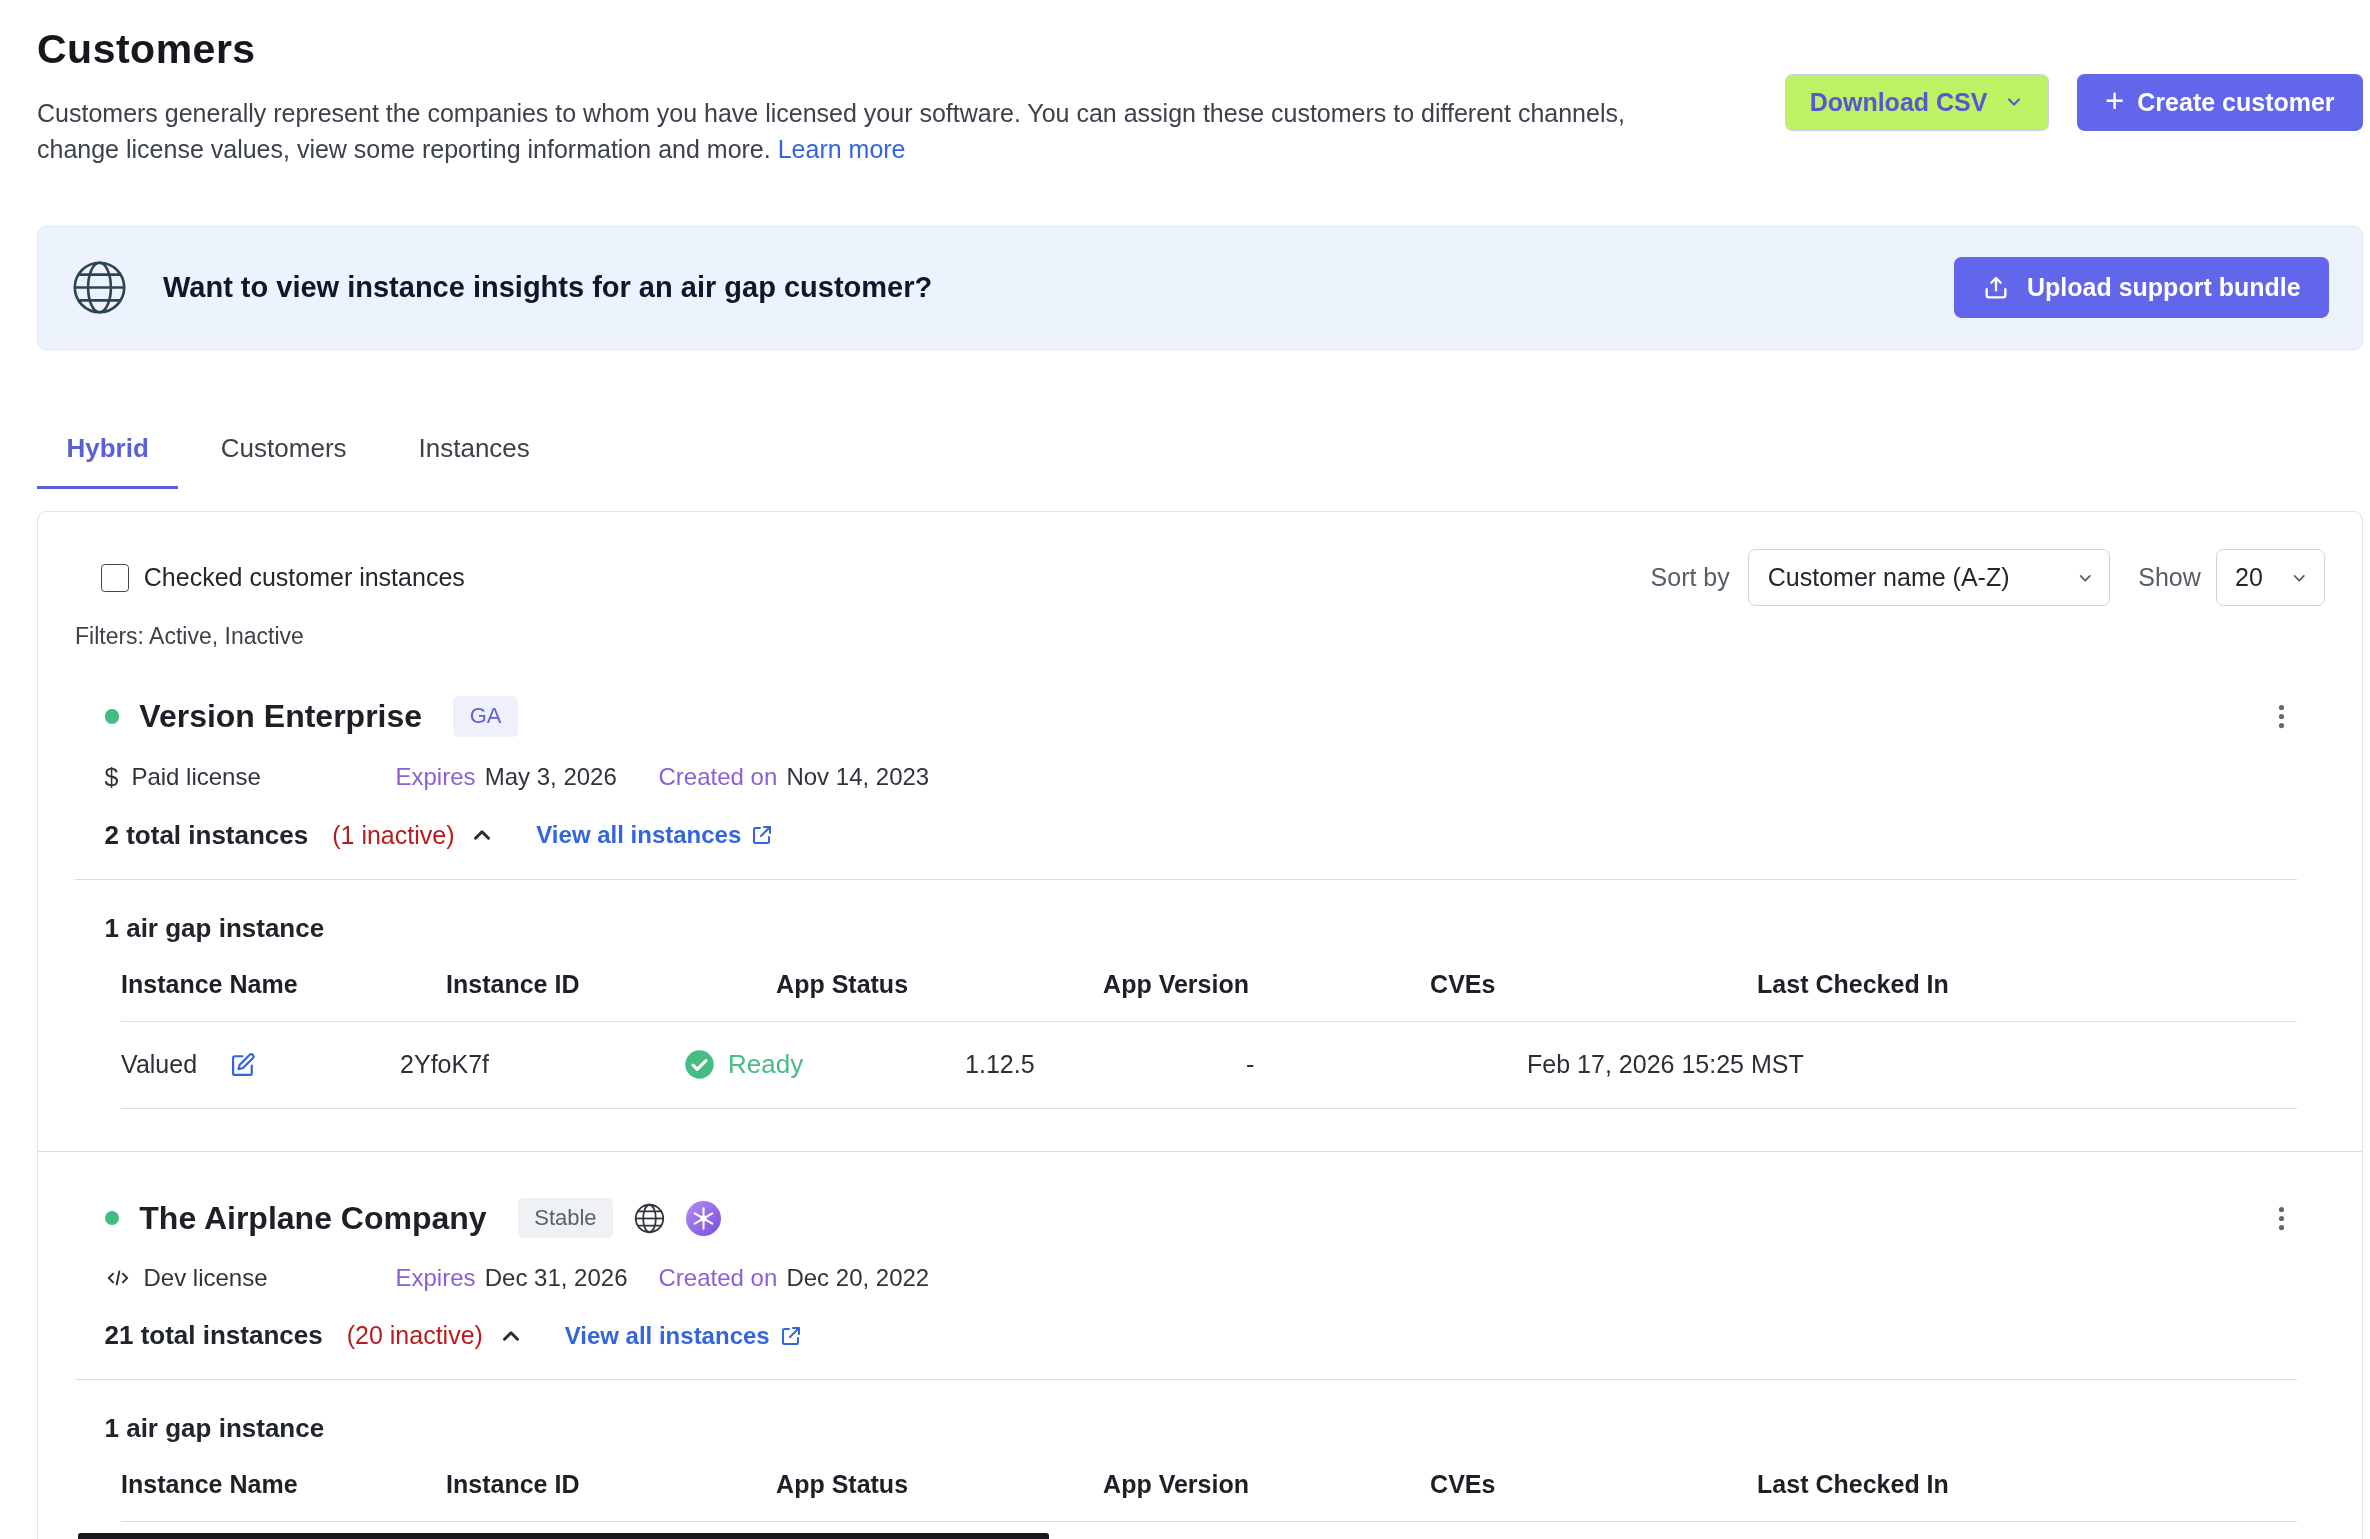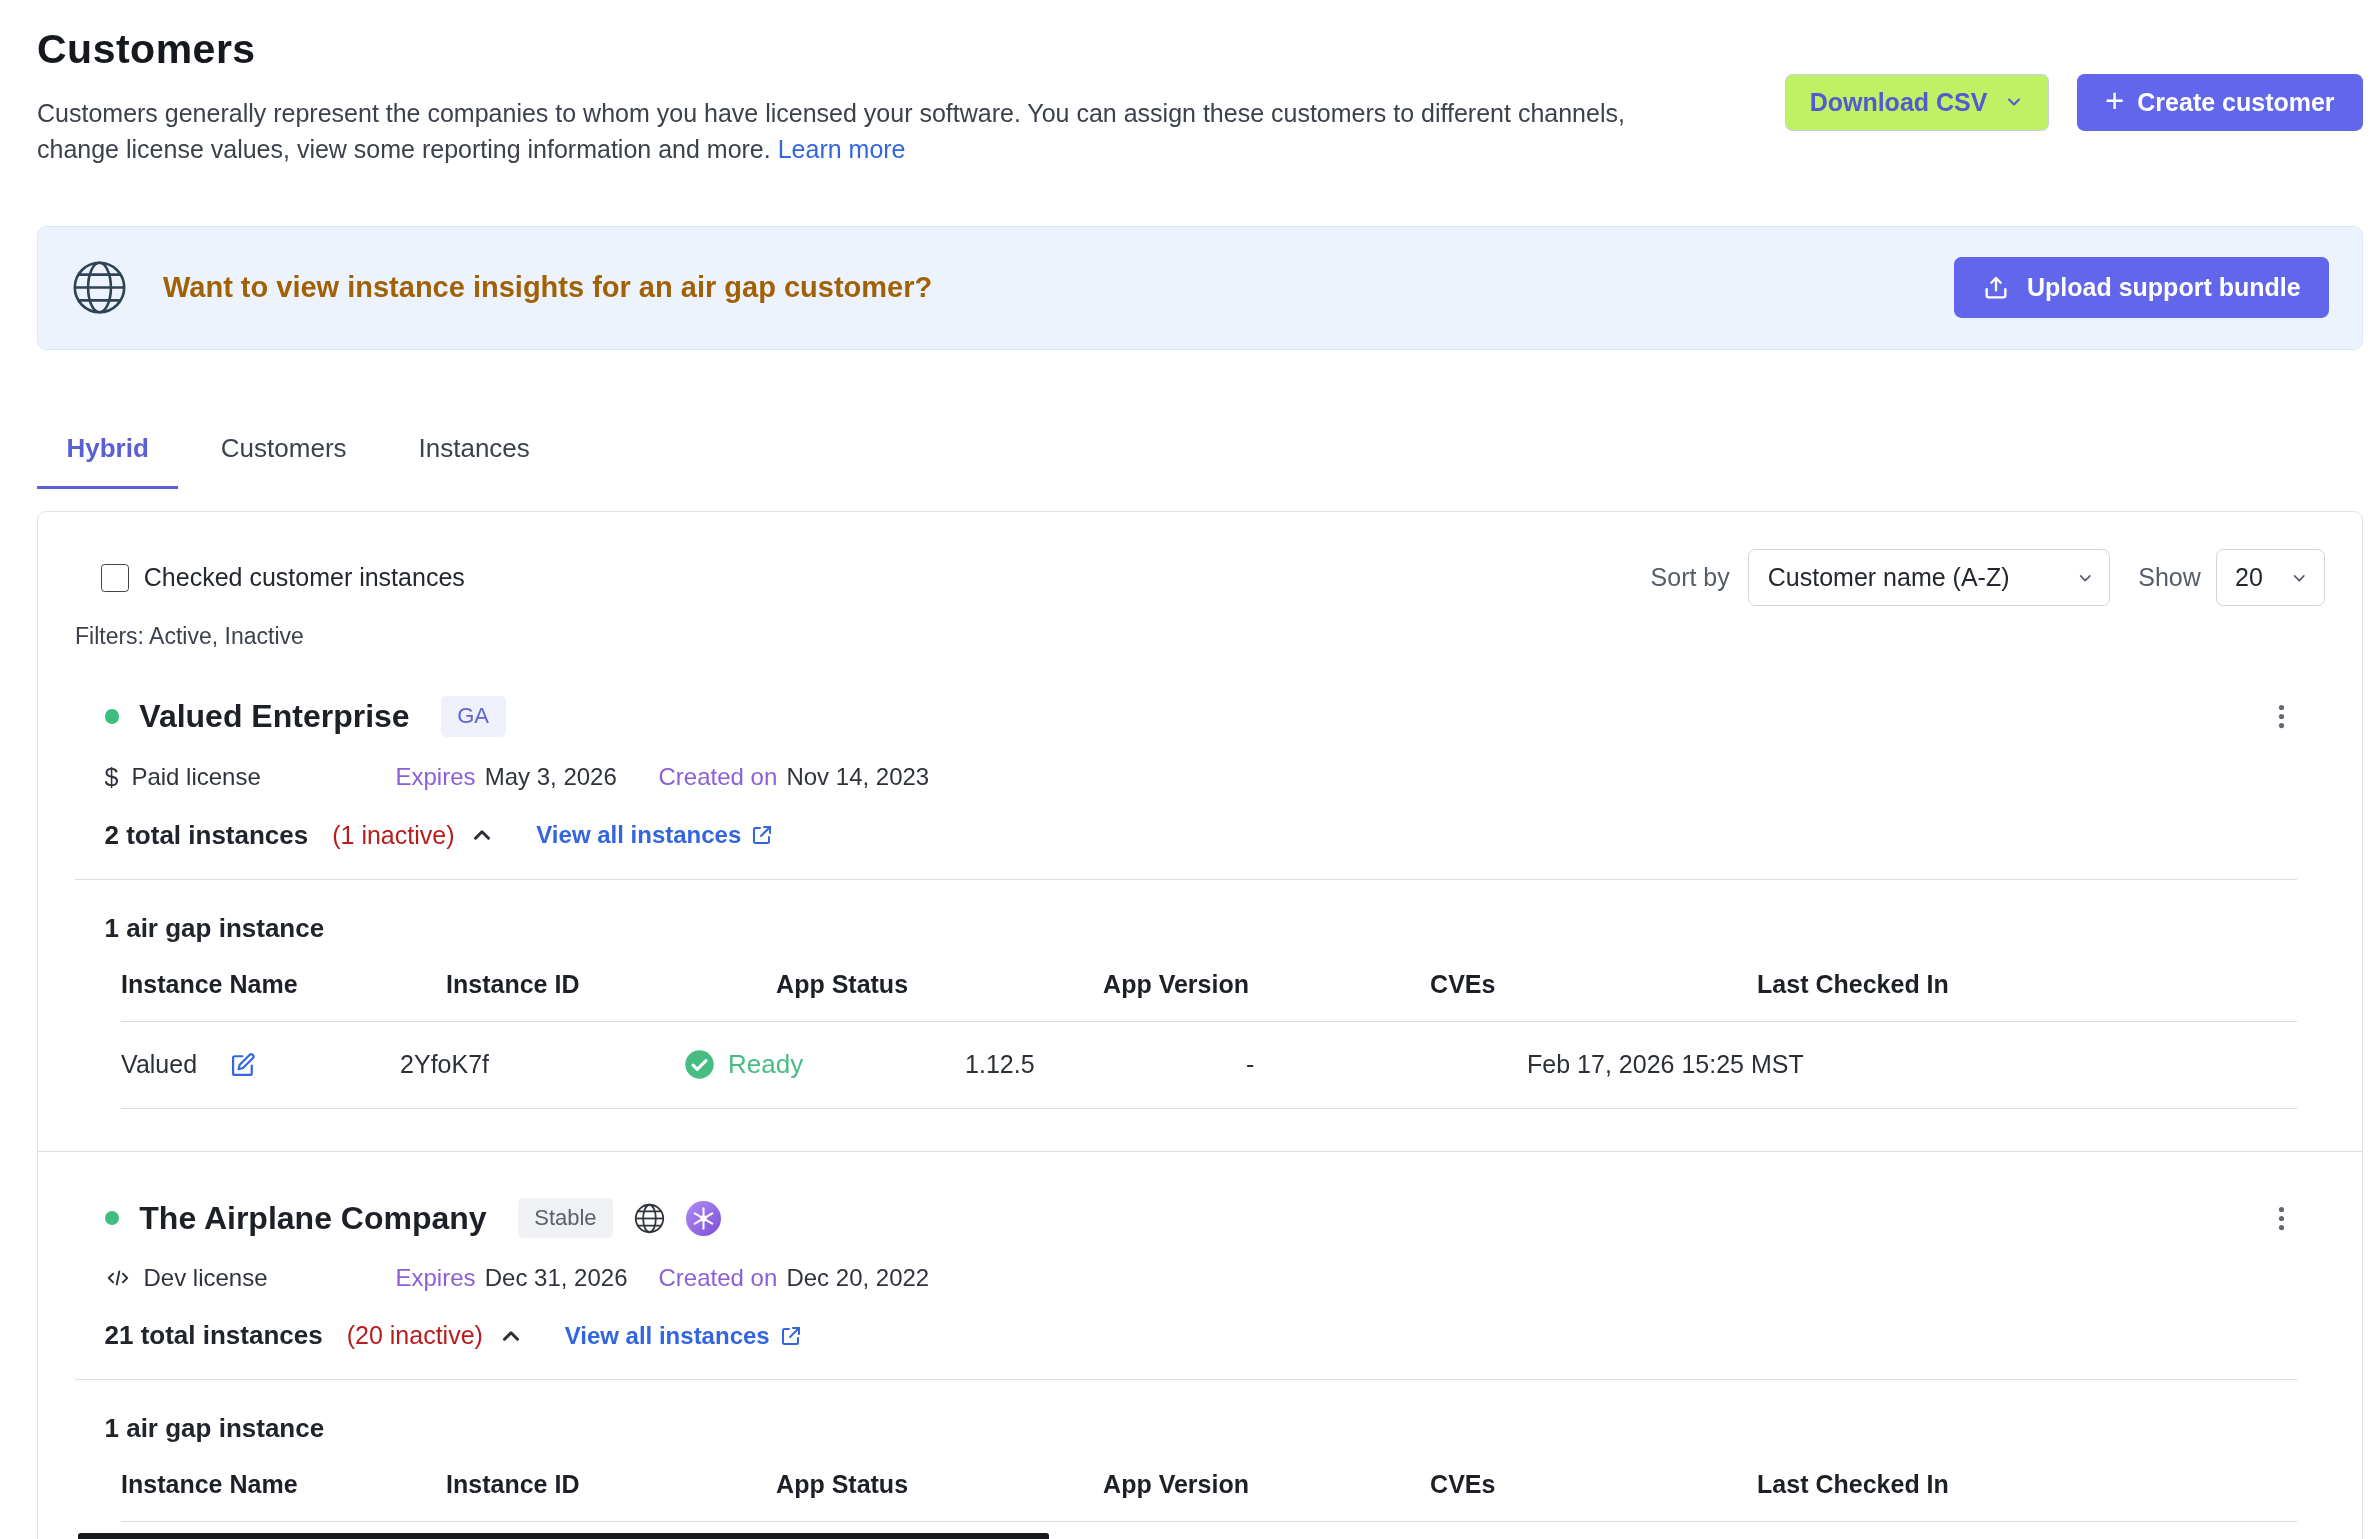--- a/index.html
+++ b/index.html
@@ -29,21 +29,21 @@
     border: none; border-radius: 7.4px; background: var(--accent);
     color: #fff; font-size: 25px; font-weight: bold; font-family: inherit; cursor: pointer;
   }
   .plus-glyph { font-size: 33px; font-weight: normal; line-height: 1; margin-top: -3.7px; }
 
   
   .banner {
     margin-top: 59px; height: 124px; background: #edf3fc; border: 0.9px solid #dbe6f7;
     border-radius: 9.2px; display: flex; align-items: center; padding: 0 33px;
   }
-  .banner-title { margin-left: 35px; font-size: 29px; font-weight: bold; color: #a16207; }
+  .banner-title { margin-left: 35px; font-size: 29px; font-weight: bold; color: #0f172a; }
   .btn-upload {
     margin-left: auto; display: flex; align-items: center; gap: 16.6px; height: 61px; padding: 0 28px;
     background: var(--accent); color: #fff; border: none; border-radius: 7.4px;
     font-size: 25px; font-weight: bold; font-family: inherit; cursor: pointer;
   }
 
   
   .tabs { margin-top: 65px; display: flex; gap: 13px; }
   .tab { padding: 18.5px 29.5px 22px; font-size: 26px; color: #3c424b; cursor: pointer; border-bottom: 3.7px solid transparent; }
   .tab.active { color: #5a5fd6; font-weight: bold; border-bottom-color: #5a5fd6; }
@@ -196,21 +196,21 @@
               </svg>
           </span>
         </div>
       </div>
     </div>
     <div class="filters-note">Filters: Active, Inactive</div>
 
     <section class="customer">
       <div class="customer-head">
         <span class="dot"></span>
-        <span class="customer-name">Valued Enterprise</span>
+        <span class="customer-name">Version Enterprise</span>
         <span class="badge badge-ga">GA</span>
         <span class="kebab">
           <svg width="31" height="31" viewBox="0 0 24 24" fill="#5f6875">
               <circle cx="12" cy="5" r="2"></circle>
               <circle cx="12" cy="12" r="2"></circle>
               <circle cx="12" cy="19" r="2"></circle>
             </svg>
         </span>
       </div>
       <div class="meta-row">

